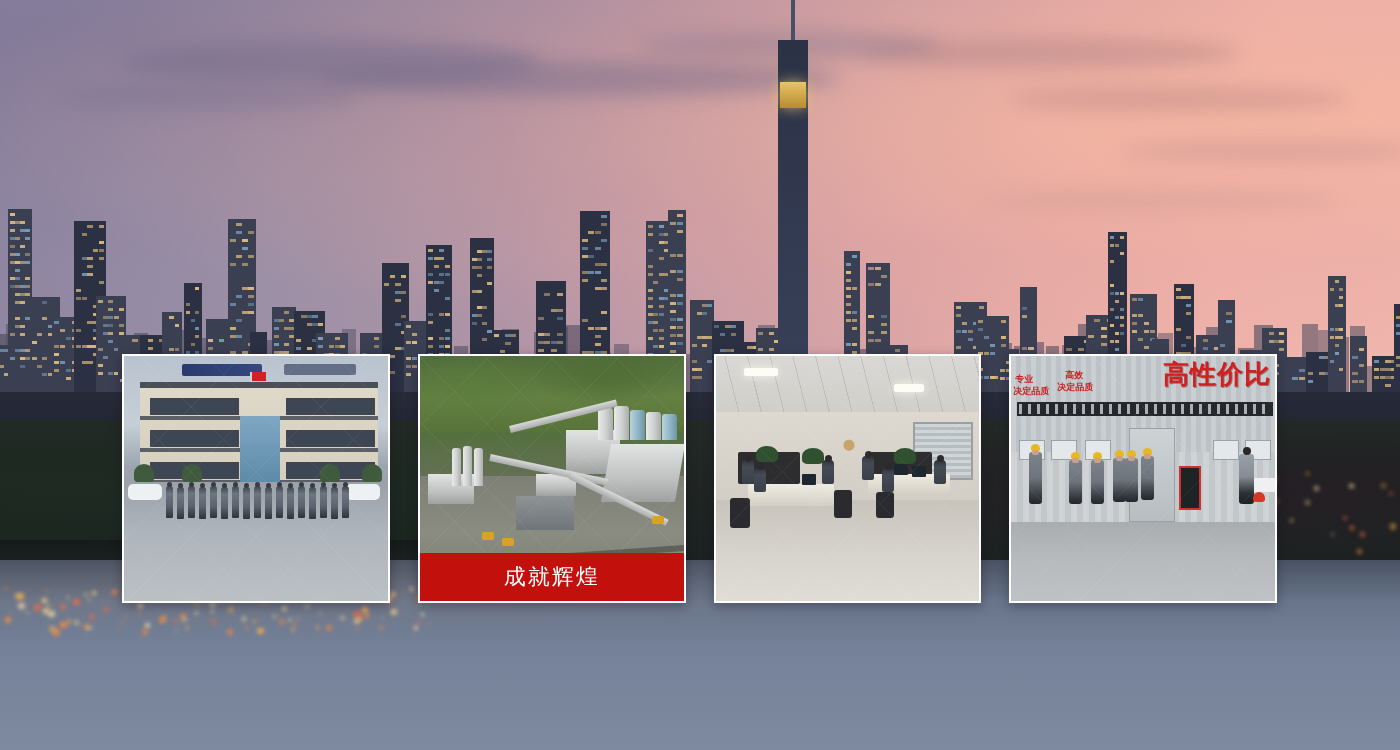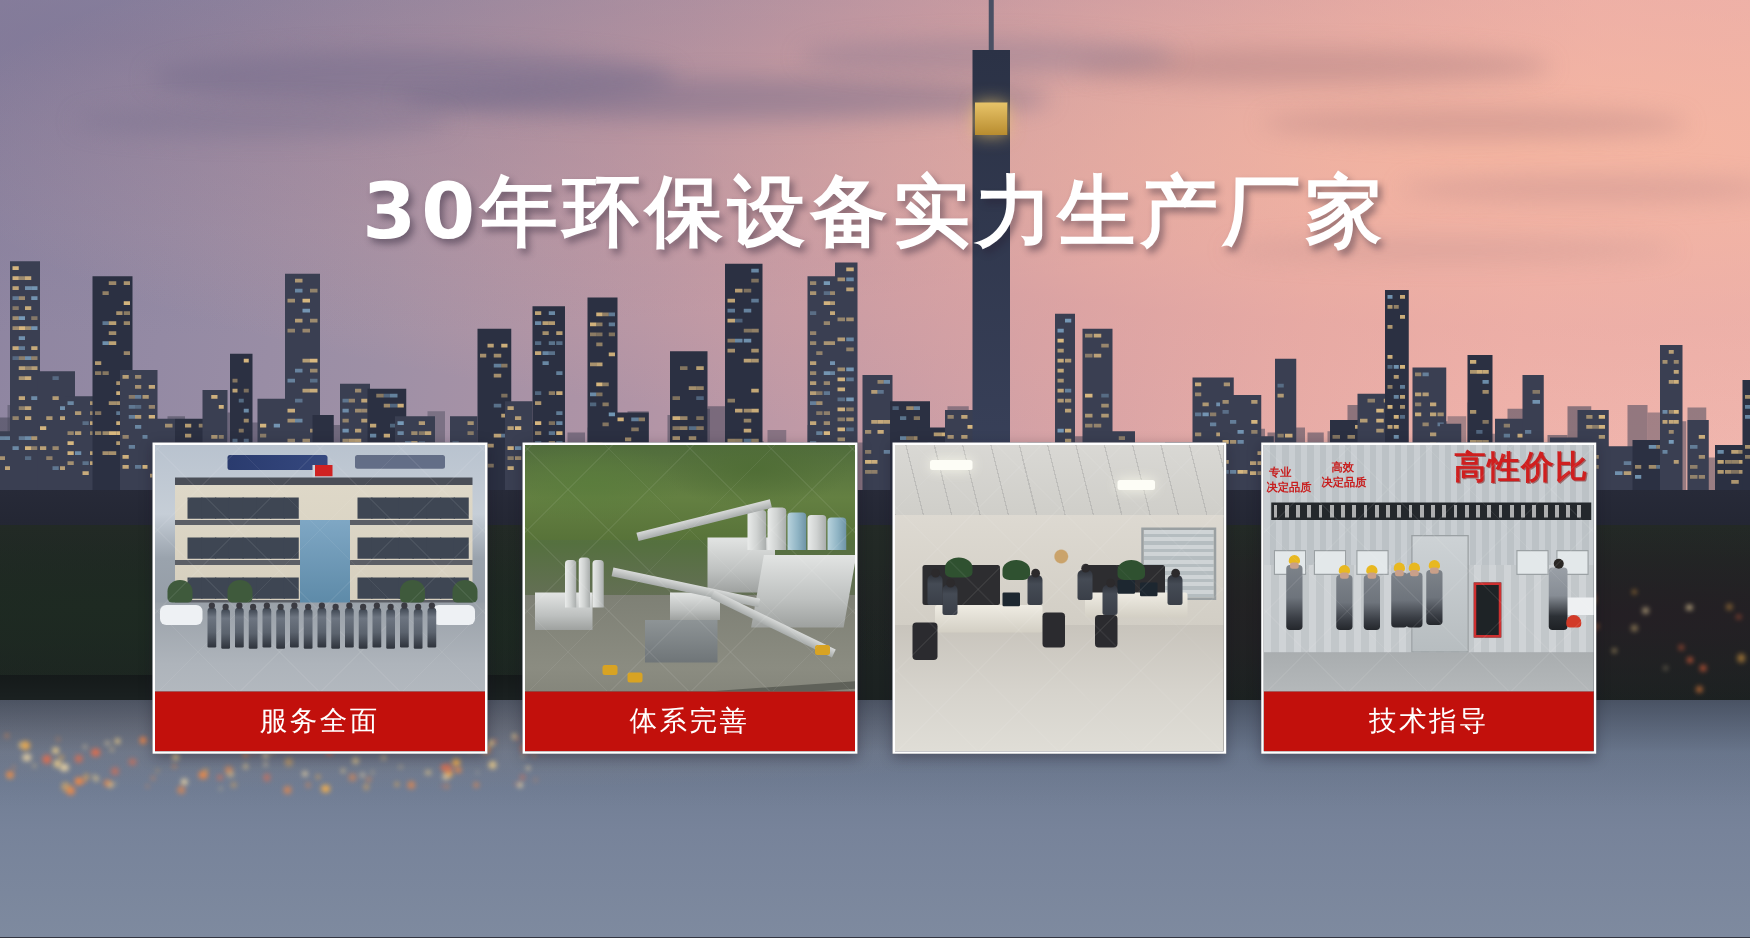--- a/index.html
+++ b/index.html
@@ -1506,21 +1506,20 @@
         <div class="lamp" style="left: 1226.08px; top: 483.758px; width: 4.36001px; height: 4.36001px; background: rgb(255, 217, 138); opacity: 0.441856;"></div>
         <div class="lamp" style="left: 1350.28px; top: 526.135px; width: 3.39882px; height: 3.39882px; background: rgb(255, 106, 61); opacity: 0.889971;"></div>
         <div class="lamp" style="left: 1330.76px; top: 532.708px; width: 2.81356px; height: 2.81356px; background: rgb(255, 226, 168); opacity: 0.490021;"></div>
         <div class="lamp" style="left: 1304.61px; top: 499.811px; width: 5.50444px; height: 5.50444px; background: rgb(255, 217, 138); opacity: 0.503682;"></div>
         <div class="lamp" style="left: 1182.22px; top: 495.015px; width: 5.12286px; height: 5.12286px; background: rgb(255, 138, 61); opacity: 0.439022;"></div>
         <div class="lamp" style="left: 1151.27px; top: 483.335px; width: 5.36352px; height: 5.36352px; background: rgb(255, 226, 168); opacity: 0.832938;"></div>
         <div class="lamp" style="left: 1153.8px; top: 548.436px; width: 5.18226px; height: 5.18226px; background: rgb(255, 217, 138); opacity: 0.813836;"></div>
       </div>
   </div>
 
-  <div class="headline">30年环保设备实力生产厂家</div>
 
 
   <div class="cards">
 
     <div class="card">
       <div class="photo p1" id="ph1">
         <div class="sign"></div>
         <div class="sign2"></div>
         <div class="pole"></div>
         <div class="flag"></div>
@@ -1597,21 +1596,20 @@
           <div class="person" style="left: 130px; top: 130px;"></div>
           <div class="person" style="left: 141px; top: 131px;"></div>
           <div class="person" style="left: 152px; top: 130px;"></div>
           <div class="person" style="left: 163px; top: 131px;"></div>
           <div class="person" style="left: 174px; top: 130px;"></div>
           <div class="person" style="left: 185px; top: 131px;"></div>
           <div class="person" style="left: 196px; top: 130px;"></div>
           <div class="person" style="left: 207px; top: 131px;"></div>
           <div class="person" style="left: 218px; top: 130px;"></div>
         </div>
-      <div class="cap">服务全面</div>
     </div>
 
     <div class="card">
       <div class="photo p2" id="ph2">
         <div class="field"></div>
         <div class="yard"></div>
         <div class="hall" style="left:146px;top:74px;width:54px;height:44px"></div>
         <div class="hall" style="left:186px;top:88px;width:74px;height:58px;transform:skewX(-10deg)"></div>
         <div class="hall d" style="left:96px;top:140px;width:58px;height:34px"></div>
         <div class="hall" style="left:8px;top:118px;width:46px;height:30px"></div>
@@ -1626,21 +1624,21 @@
         <div class="silo" style="left:54px;top:92px;height:38px;width:9px"></div>
         <div class="belt" style="left:90px;top:70px;width:110px;transform:rotate(-14deg)"></div>
         <div class="belt" style="left:70px;top:98px;width:120px;transform:rotate(12deg)"></div>
         <div class="belt" style="left:150px;top:116px;width:108px;transform:rotate(26deg)"></div>
         <div class="road" style="left:0;top:198px;width:270px;transform:rotate(-4deg)"></div>
         <div class="mach" style="left:62px;top:176px"></div>
         <div class="mach" style="left:82px;top:182px"></div>
         <div class="mach" style="left:232px;top:160px"></div>
         <div class="wm"></div>
       </div>
-      <div class="cap">体系完善</div>
+      <div class="cap">成就辉煌</div>
     </div>
 
     <div class="card">
       <div class="photo p3">
         <div class="ceil"></div>
         <div class="light" style="left:28px;top:12px;width:34px;height:8px"></div>
         <div class="light" style="left:178px;top:28px;width:30px;height:8px"></div>
         <div class="wall"></div>
         <div class="decal"></div>
         <div class="blind"></div>
@@ -1690,17 +1688,16 @@
         <div class="wk" style="left:18px;top:96px;height:52px"></div>
         <div class="wk" style="left:58px;top:104px"></div>
         <div class="wk" style="left:80px;top:104px"></div>
         <div class="wk" style="left:102px;top:102px"></div>
         <div class="wk" style="left:114px;top:102px"></div>
         <div class="wk" style="left:130px;top:100px"></div>
         <div class="boss" style="left:228px;top:98px"></div>
         <div class="helmet" style="left:242px;top:136px"></div>
         <div class="wm"></div>
       </div>
-      <div class="cap">技术指导</div>
     </div>
 
   </div>
 </div>
 
 </body></html>

